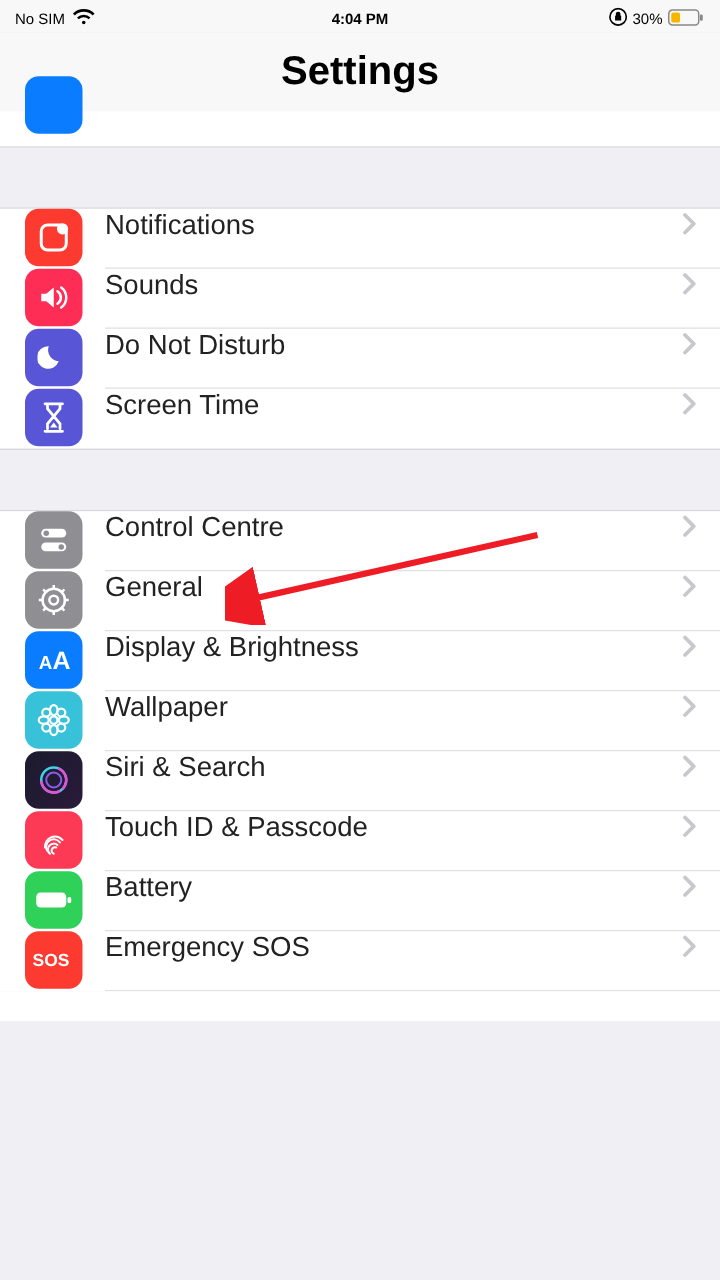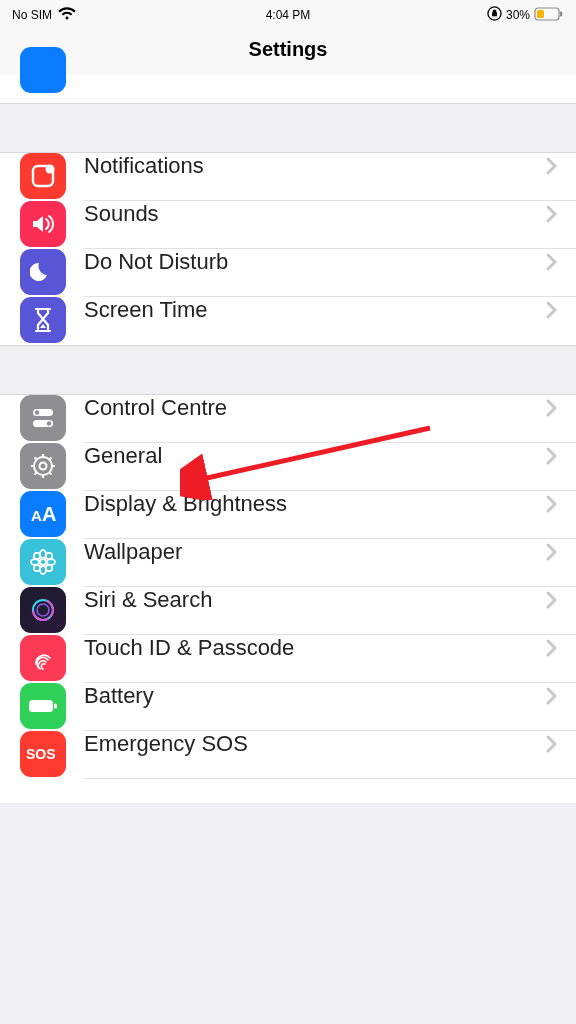--- a/index.html
+++ b/index.html
@@ -14,29 +14,29 @@
     .status-bar {
       display: flex;
       justify-content: space-between;
       align-items: center;
       padding: 6px 12px 2px 12px;
       font-size: 12px;
       background: #f8f8f8;
       color: #000;
     }
     .status-left { display: flex; align-items: center; gap: 6px; font-weight: 400;}
-    .status-center { font-weight: 400; position: absolute; left: 50%; transform: translateX(-50%);}
+    .status-center { font-weight: 700; position: absolute; left: 50%; transform: translateX(-50%);}
     .status-right { display: flex; align-items: center; gap: 4px; }
     .wifi-icon { display: inline-block; }
     .battery-icon { display: inline-block; }
     .lock-icon { display: inline-block; }
 
     .nav-title {
       text-align: center;
-      font-size: 20px;
+      font-size: 32px;
       font-weight: 700;
       padding: 12px 0 14px 0;
       background: #f8f8f8;
       color: #000;
     }
 
     .partial-row {
       background: #fff;
       height: 28px;
       position: relative;

